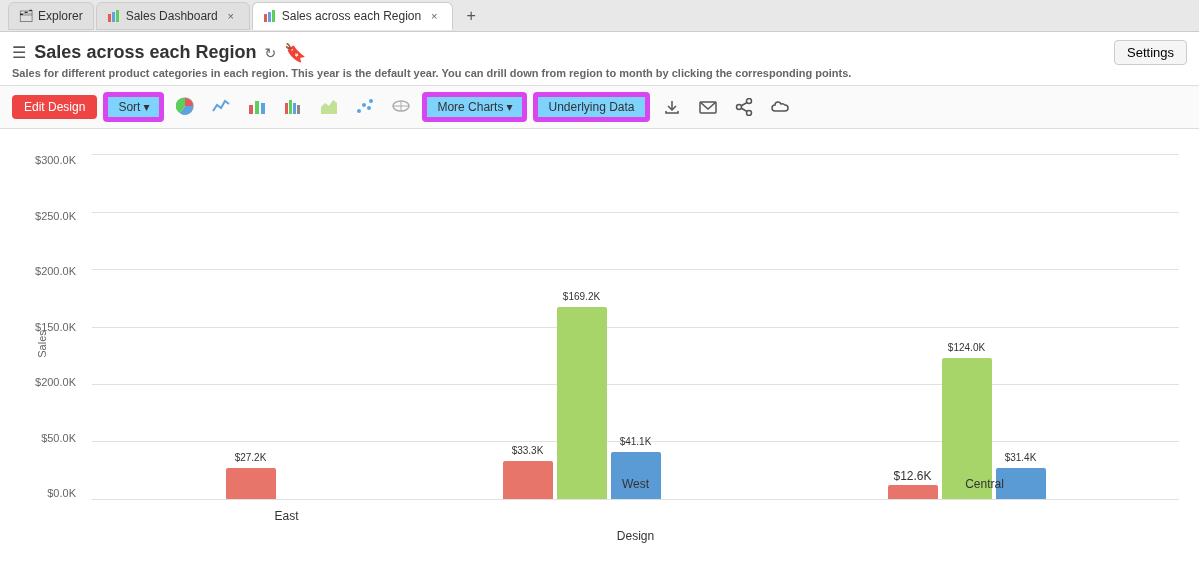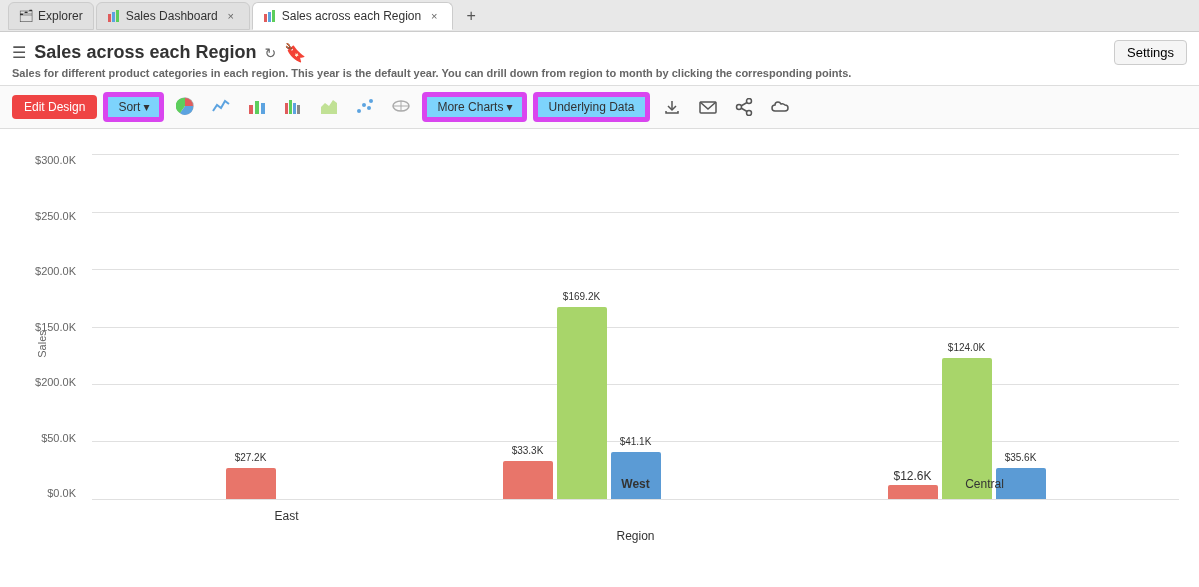--- a/index.html
+++ b/index.html
@@ -304,30 +304,30 @@
           <div style="display:flex; align-items:flex-end; gap:4px;">
             <div style="position:relative;">
               <span style="position:absolute; top:-16px; left:50%; transform:translateX(-50%); font-size:12px; white-space:nowrap; color:#333;">$12.6K</span>
               <div class="bar bar-red" style="width:50px; height:calc(12600/300000*340px);"></div>
             </div>
             <div style="position:relative;">
               <span style="position:absolute; top:-16px; left:50%; transform:translateX(-50%); font-size:10px; white-space:nowrap; color:#333;">$124.0K</span>
               <div class="bar bar-green" style="width:50px; height:calc(124000/300000*340px);"></div>
             </div>
             <div style="position:relative;">
-              <span style="position:absolute; top:-16px; left:50%; transform:translateX(-50%); font-size:10px; white-space:nowrap; color:#333;">$35.6K</span>
+              <span style="position:absolute; top:-16px; left:50%; transform:translateX(-50%); font-size:10px; white-space:nowrap; color:#333;">$31.4K</span>
               <div class="bar bar-blue" style="width:50px; height:calc(27500/300000*340px);"></div>
             </div>
           </div>
         </div>
 
       </div>
     </div>
 
     <div style="position:absolute; left:72px; right:10px; bottom:26px; display:flex; justify-content:space-around; padding:0 20px;">
       <span style="font-size:12px; color:#333; text-align:center; width:158px;margin-top:32px;">East</span>
-      <span style="font-size:12px; color:#333; text-align:center; width:158px;font-weight:bold;">West</span>
+      <span style="font-size:12px; color:#333; text-align:center; width:158px;">West</span>
       <span style="font-size:12px; color:#333; text-align:center; width:158px;">Central</span>
     </div>
 
-    <div style="position:absolute; left:72px; right:10px; bottom:6px; text-align:center; font-size:12px; color:#333;">Region</div>
+    <div style="position:absolute; left:72px; right:10px; bottom:6px; text-align:center; font-size:12px; color:#333;">Design</div>
   </div>
 </div>
 
 </body></html>

